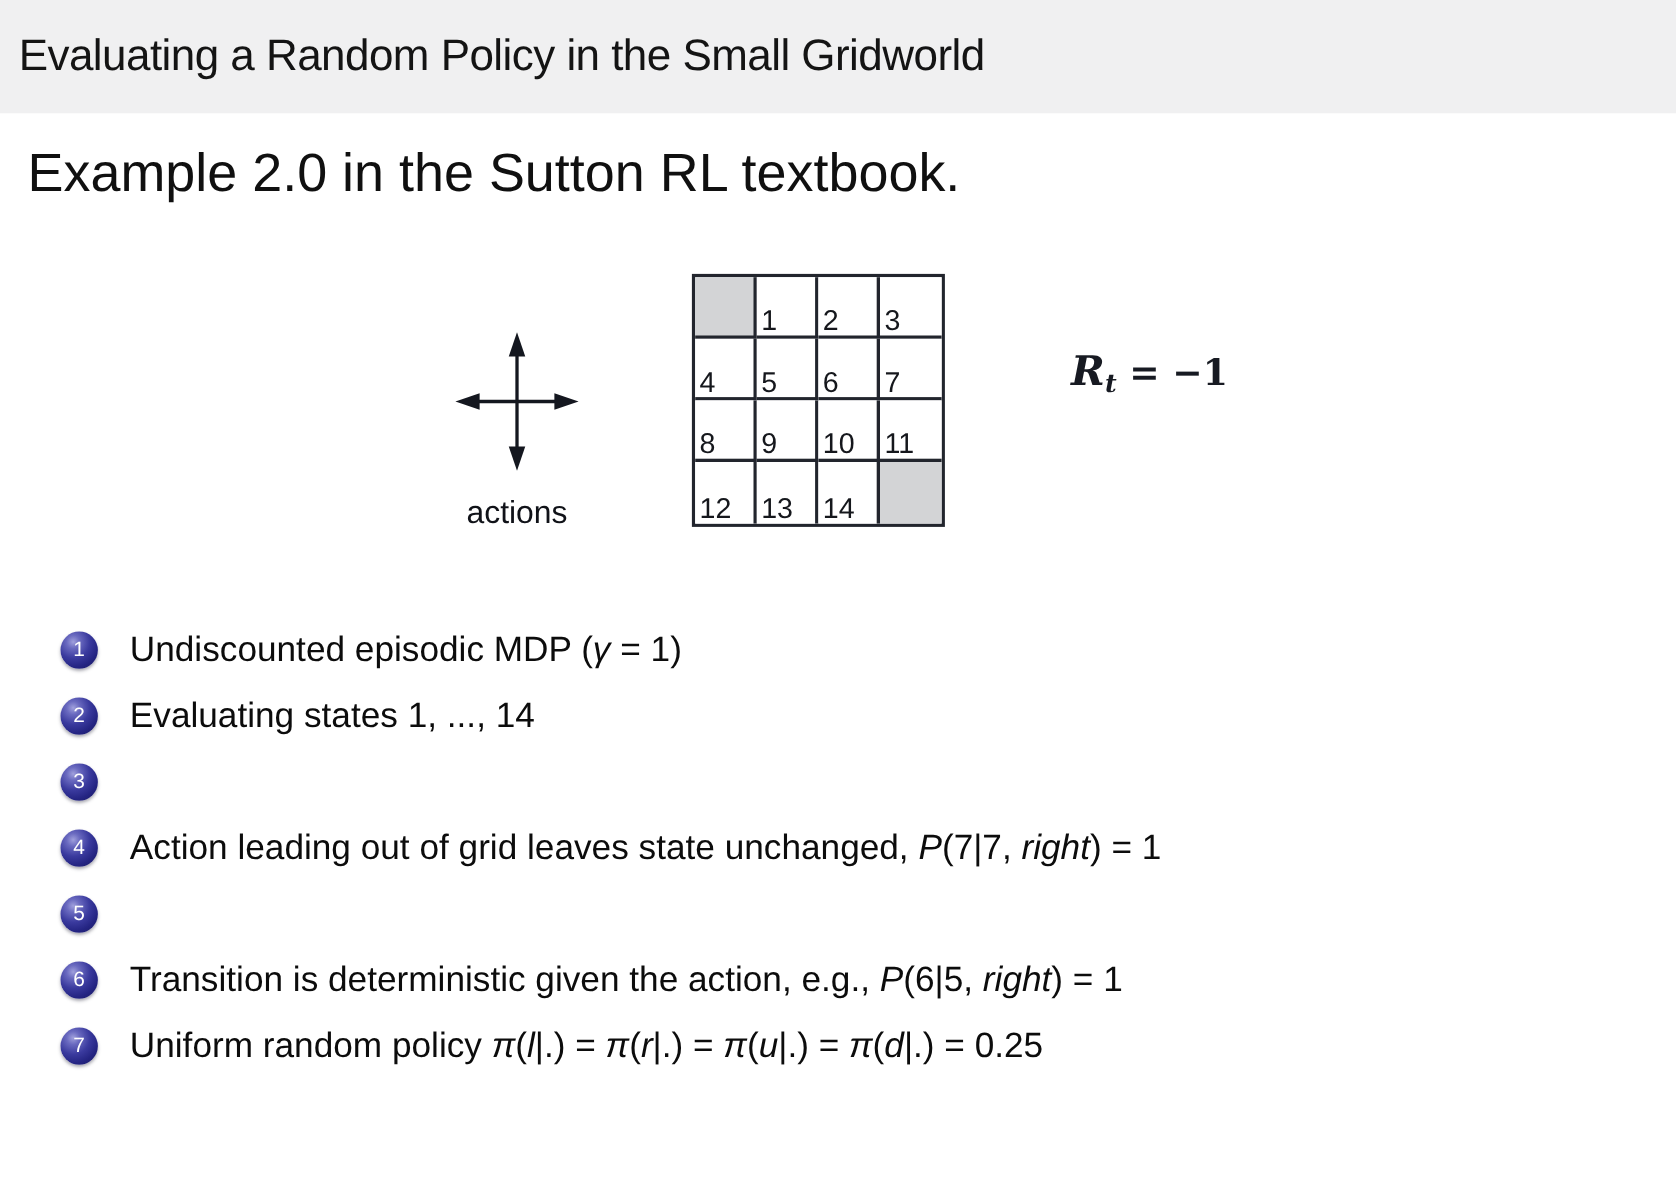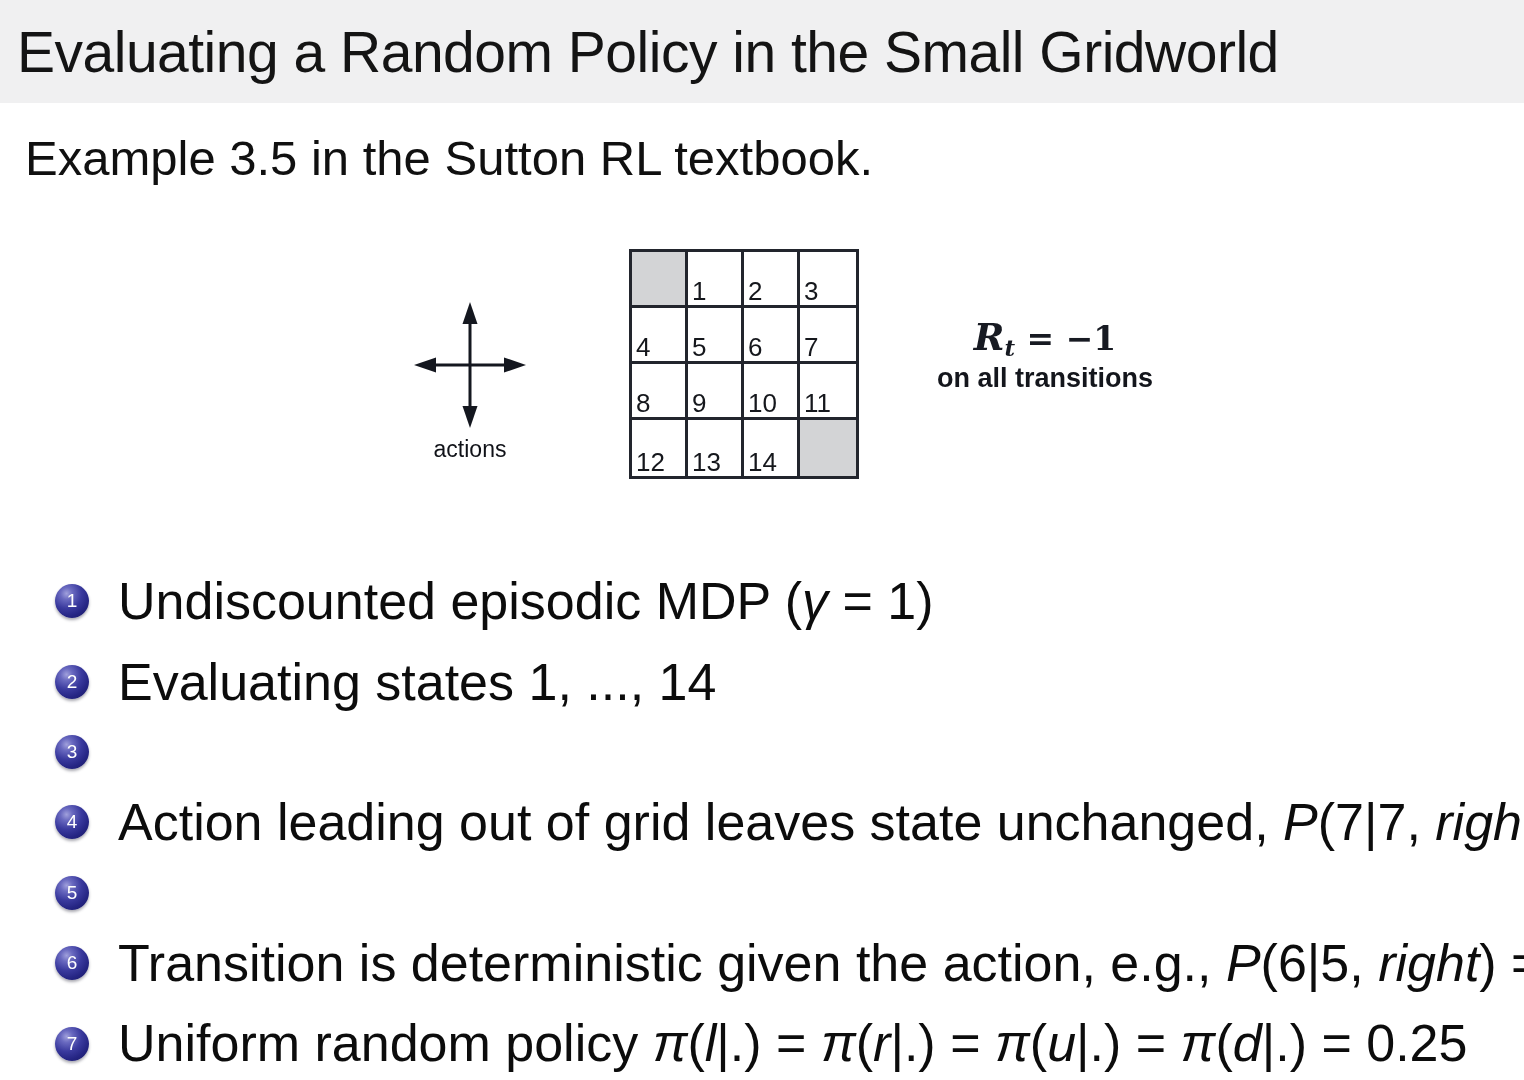--- a/index.html
+++ b/index.html
@@ -22,21 +22,21 @@
   .titlebar {
     position: absolute;
     top: 0; left: 0; right: 0;
     height: 103px;
     background: var(--title-bar-bg);
     display: flex;
     align-items: center;
     padding-left: 17px;
   }
   .titlebar h1 {
-    font-size: 57px;
+    font-size: 40px;
     font-weight: normal;
     color: #141414;
     letter-spacing: -0.5px;
     white-space: nowrap;
   }
 
   .subtitle {
     position: absolute;
     left: 25px;
     top: 130px;
@@ -49,22 +49,22 @@
   .actions-wrap {
     position: absolute;
     left: 403px;
     top: 296px;
     width: 134px;
     text-align: center;
   }
   .actions-wrap svg { display: block; margin: 0 auto; }
   .actions-label {
     display: block;
-    margin-top: 2px;
-    font-size: 23px;
+    margin-top: 16px;
+    font-size: 29px;
     color: #101218;
   }
 
   .grid {
     position: absolute;
     left: 629px;
     top: 249px;
     display: grid;
     grid-template-columns: repeat(4, 56px);
     grid-auto-rows: 56px;
@@ -134,34 +134,34 @@
     background: radial-gradient(circle at 34% 28%,
       #a0a0dc 0%, #6a6ac0 18%, #3a3a9e 45%, #242482 70%, #1a1a5c 100%);
     box-shadow: 0 2px 3px rgba(40,40,60,0.40);
     color: #ffffff;
     font-size: 19px;
     line-height: 34px;
     text-align: center;
     margin-right: 29px;
   }
   .item-text {
-    font-size: 52px;
+    font-size: 32px;
     line-height: 1.05;
     white-space: nowrap;
     color: var(--text);
   }
 </style>
 </head>
 <body>
 
 <header class="titlebar">
   <h1>Evaluating a Random Policy in the Small Gridworld</h1>
 </header>
 
-<p class="subtitle">Example 3.5 in the Sutton RL textbook.</p>
+<p class="subtitle">Example 2.0 in the Sutton RL textbook.</p>
 
 <div class="actions-wrap">
   <svg width="130" height="138" viewBox="0 0 130 138" fill="#14171f" stroke="#14171f">
     <line x1="65" y1="22" x2="65" y2="116" stroke-width="3"></line>
     <line x1="25" y1="69" x2="105" y2="69" stroke-width="3"></line>
     <polygon points="65,6 57.5,28 72.5,28" stroke="none"></polygon>
     <polygon points="65,132 57.5,110 72.5,110" stroke="none"></polygon>
     <polygon points="9,69 31,61.5 31,76.5" stroke="none"></polygon>
     <polygon points="121,69 99,61.5 99,76.5" stroke="none"></polygon>
   </svg>
@@ -214,21 +214,20 @@
     <div class="cell">
       <span class="cell-label">14</span>
     </div>
     <div class="cell shaded">
       <span class="cell-label"></span>
     </div>
   </div>
 
 <div class="reward">
   <span class="reward-formula"><span class="seg-si">R</span><span class="seg-ssub">t</span><span class="seg-sn"> = −1</span></span>
-  <span class="reward-caption">on all transitions</span>
 </div>
 
 <ol class="bullet-list">
     <li>
       <span class="badge">1</span>
       <span class="item-text"><span class="seg-p">Undiscounted episodic MDP </span><span class="seg-mn">(</span><span class="seg-m">γ</span><span class="seg-mn"> = 1)</span></span>
     </li>
     <li>
       <span class="badge">2</span>
       <span class="item-text"><span class="seg-p">Evaluating states </span><span class="seg-mn">1, ..., 14</span></span>

